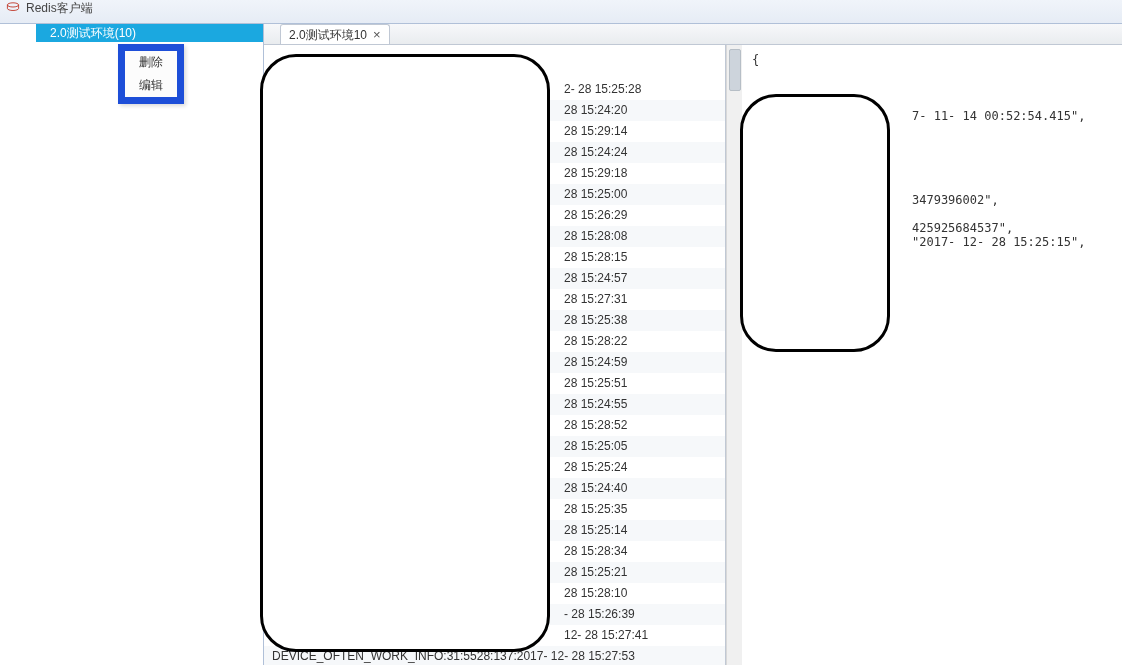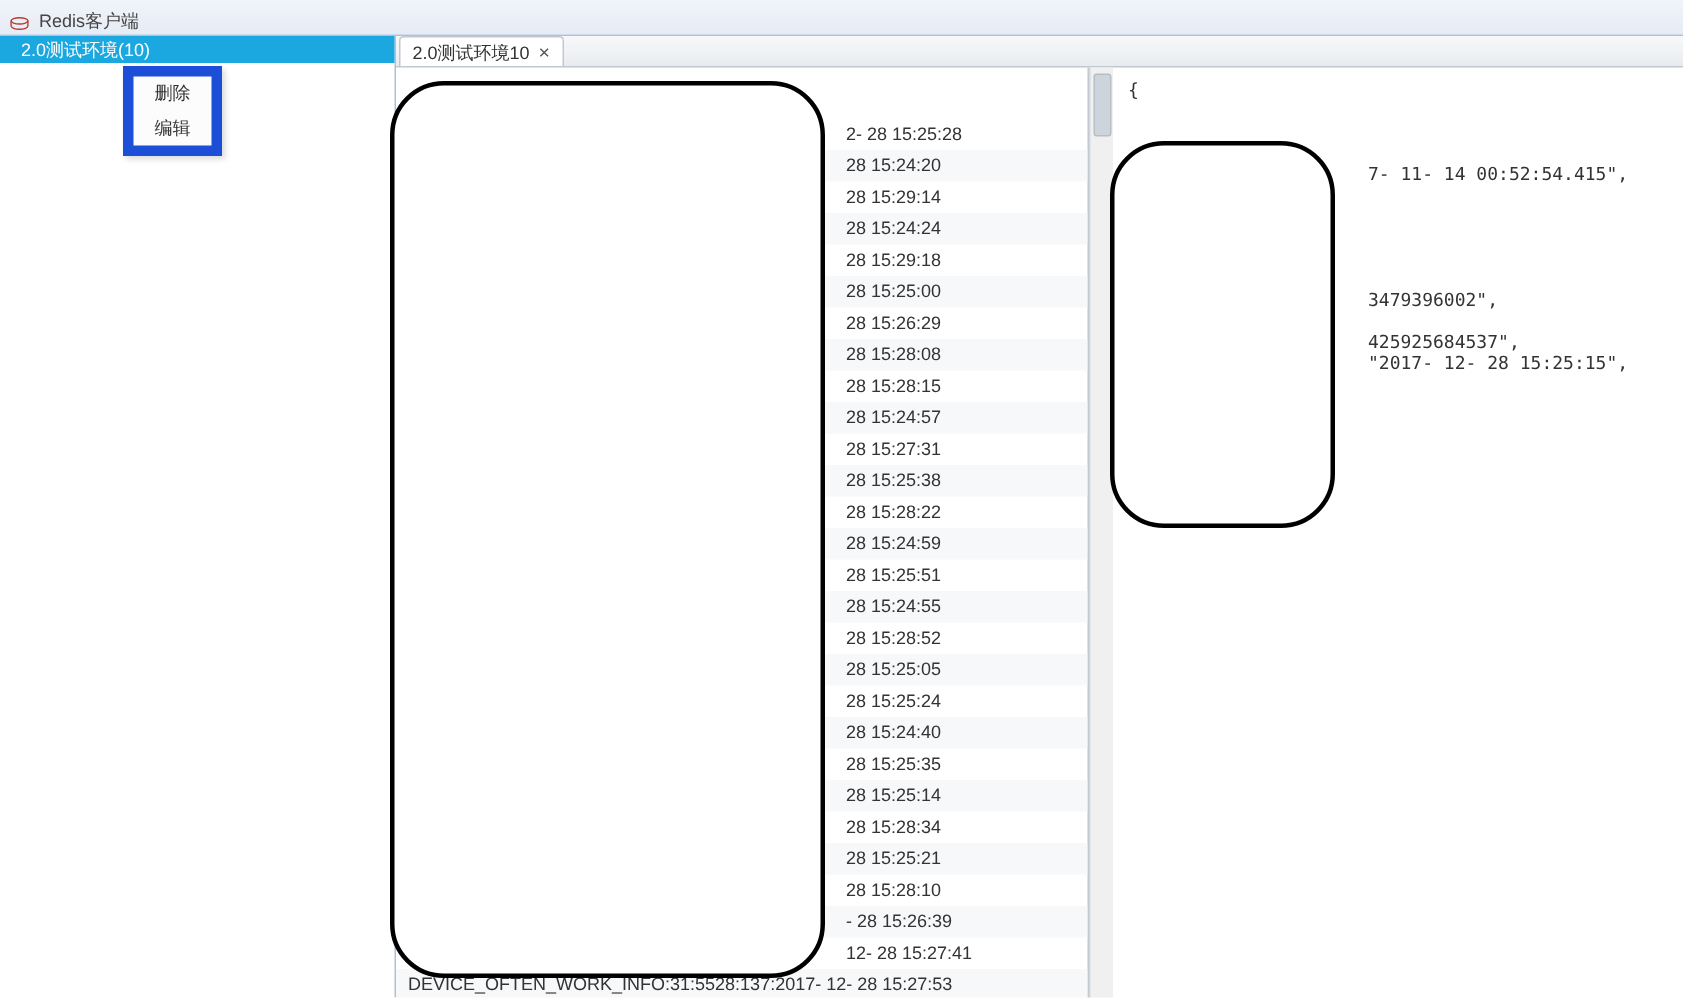--- a/index.html
+++ b/index.html
@@ -1,27 +1,27 @@
 <!DOCTYPE html>
 <html><head>
 <meta charset="utf-8">
 <style>
 * { box-sizing: border-box; margin: 0; padding: 0; }
 body { font-family: "Microsoft YaHei", Arial, sans-serif; font-size: 12px; background: #fff; width: 1122px; height: 665px; overflow: hidden; position: relative; }
-.titlebar { height: 24px; background: linear-gradient(#f0f4fa,#e6ecf5); border-bottom: 1px solid #b0c0d8; display: flex; align-items: flex-end; padding: 0 6px; color: #444; }
+.titlebar { height: 24px; background: linear-gradient(#f0f4fa,#e6ecf5); border-bottom: 1px solid #b0c0d8; display: flex; align-items: flex-start; padding: 0 6px; color: #444; }
 .titlebar .icon { width: 14px; height: 14px; margin-right: 6px; display: flex; align-items: center; justify-content: center; }
 .titlebar .icon svg { width: 14px; height: 10px; }
 .main { display: flex; height: calc(665px - 24px); }
-.sidebar { width: 264px; border-right: 1px solid #b0c0d8; background: #fff; position: relative; }
+.sidebar { width: 264px; border-right: 1px solid #b0c0d8; background: #fff; position: relative; padding-left: 36px; }
 .sidebar-item { height: 18px; line-height: 18px; padding: 0 14px; color: #222; cursor: pointer; white-space: nowrap; }
 .sidebar-item.selected { background: #1ba8e0; color: #fff; }
 .context-menu { position: absolute; left: 82px; top: 20px; background: #fcfcfc; border: 7px solid #1d4ed8; box-shadow: 2px 2px 4px rgba(0,0,0,0.15); z-index: 10; }
 .context-menu-item { padding: 3px 14px; cursor: pointer; color: #333; white-space: nowrap; }
 .content { flex: 1; display: flex; flex-direction: column; }
-.tabbar { height: 22px; background: linear-gradient(#f7f8fa,#e9ecef); border-bottom: 1px solid #c0c8d4; display: flex; align-items: flex-start; padding-left: 2px; }
+.tabbar { height: 22px; background: linear-gradient(#f7f8fa,#e9ecef); border-bottom: 1px solid #c0c8d4; display: flex; align-items: flex-start; padding-left: 16px; }
 .tab { height: 20px; line-height: 20px; padding: 0 8px; border: 1px solid #c0c8d4; border-bottom: none; background: #fff; border-radius: 3px 3px 0 0; display: flex; align-items: center; gap: 6px; font-size: 12px; color: #333; }
 .tab-close { cursor: pointer; font-size: 13px; color: #555; }
 .panes { flex: 1; display: flex; position: relative; }
 .keys-pane { width: 462px; border-right: 1px solid #c0c8d4; overflow: hidden; position: relative; }
 .keys-list { padding-top: 34px; }
 .key-row { height: 21px; line-height: 21px; padding: 0 8px; color: #333; white-space: nowrap; overflow: hidden; font-size: 12px; }
 .key-row:nth-child(even) { background: #f6f8fa; }
 .scroll-track { width: 16px; background: #f0f0f0; border-left: 1px solid #d8d8d8; position: relative; }
 .scroll-thumb { position: absolute; left: 2px; width: 12px; background: #cdd4dc; border: 1px solid #b6bec6; border-radius: 2px; }
 .detail-pane { flex: 1; padding: 8px 10px; font-family: Consolas, monospace; font-size: 12px; color: #333; white-space: pre; overflow: hidden; position: relative; }

